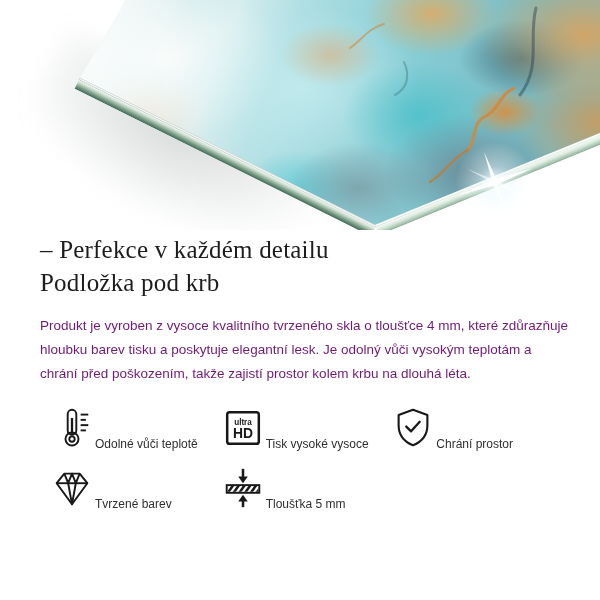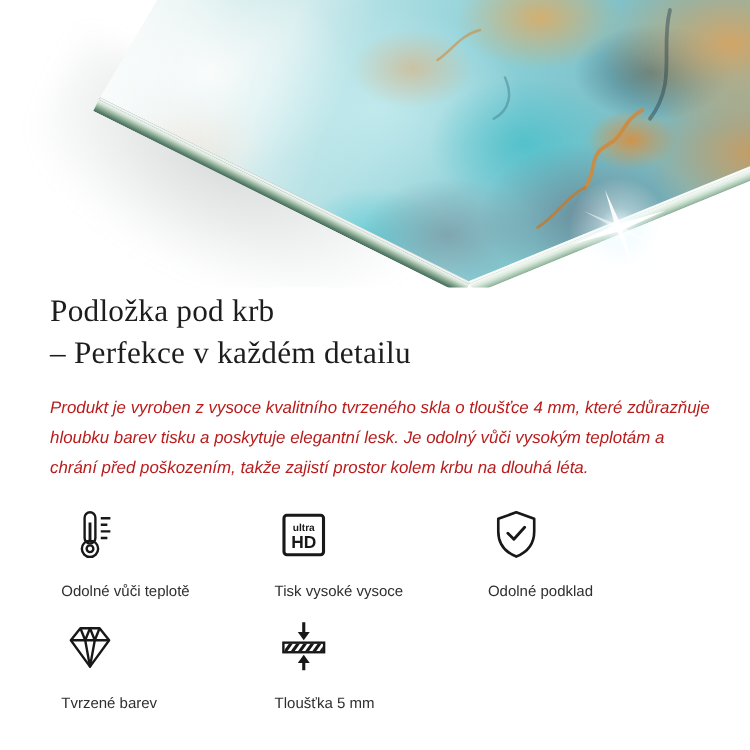--- a/index.html
+++ b/index.html
@@ -61,29 +61,29 @@
 
   
   .content { padding:0 30px 0 40px; }
   .page-title {
     margin:4px 0 0; font-family:"Liberation Serif","DejaVu Serif",serif;
     font-size:25px; font-weight:500; line-height:1.3; color:#1d1d1d; letter-spacing:.2px;
   }
   .page-title span { display:block; }
   .description {
     margin:15px 0 0; max-width:535px;
-    font-size:13.5px; line-height:1.78; color:#b91c1c;font-style:italic;
+    font-size:13.5px; line-height:1.78; color:#701a75;
   }
 
   
   .features {
     margin-top:19px; padding:0 9px;
     display:grid; grid-template-columns:repeat(3,1fr); row-gap:14px;
   }
-  .feature { display:flex; flex-direction:column; align-items:flex-start; }
+  .feature { display:flex; flex-direction:row; align-items:flex-end; }
   .feature-icon { height:46px; display:flex; align-items:center; justify-content:center; }
   .feature-icon svg { width:46px; height:46px; }
   .feature-label { margin-top:15px; font-size:12px; color:#2f2f2f; line-height:14px; }
 
   .stroke-icon { fill:none; stroke:#181818; stroke-width:2; }
 </style>
 </head>
 <body>
 
 <div>
@@ -117,22 +117,22 @@
         <polygon points="42,10 44.5,42 42,74 39.5,42" opacity="0.9"></polygon>
         <polygon points="20,20 43,40.5 64,64 40.5,43" opacity="0.55"></polygon>
         <polygon points="64,20 43.5,40.5 20,64 40.5,43.5" opacity="0.55"></polygon>
       </g>
       <circle cx="42" cy="42" r="3.2" fill="#ffffff"></circle>
     </svg>
   </div>
 
   <div class="content">
     <h1 class="page-title">
+      <span>– Perfekce v každém detailu</span>
       <span>Podložka pod krb</span>
-      <span>– Perfekce v každém detailu</span>
     </h1>
     <p class="description">Produkt je vyroben z vysoce kvalitního tvrzeného skla o tloušťce 4 mm, které zdůrazňuje hloubku barev tisku a poskytuje elegantní lesk. Je odolný vůči vysokým teplotám a chrání před poškozením, takže zajistí prostor kolem krbu na dlouhá léta.</p>
 
     <div class="features">
 
       <div class="feature">
         <div class="feature-icon">
           <svg viewBox="0 0 48 48" class="stroke-icon" xmlns="http://www.w3.org/2000/svg">
             <rect x="19.5" y="5" width="9" height="26" rx="4.5"></rect>
             <circle cx="24" cy="35.5" r="6.8"></circle>
@@ -158,21 +158,21 @@
         <div class="feature-label">Tisk vysoké vysoce</div>
       </div>
 
       <div class="feature">
         <div class="feature-icon">
           <svg viewBox="0 0 48 48" class="stroke-icon" xmlns="http://www.w3.org/2000/svg">
             <path d="M24 5 L39 10.5 V21 C39 31.5 32.5 38.5 24 42 C15.5 38.5 9 31.5 9 21 V10.5 Z" stroke-width="2.2" stroke-linejoin="round"></path>
             <polyline points="17,22.5 22,27.5 31,17.5" stroke-width="2.4" stroke-linecap="round" stroke-linejoin="round"></polyline>
           </svg>
         </div>
-        <div class="feature-label">Odolné podklad</div>
+        <div class="feature-label">Chrání prostor</div>
       </div>
 
       <div class="feature">
         <div class="feature-icon">
           <svg viewBox="0 0 48 48" class="stroke-icon" xmlns="http://www.w3.org/2000/svg">
             <path d="M8 19 L16 9 H32 L40 19 L24 41 Z" stroke-linejoin="round"></path>
             <line x1="8" y1="19" x2="40" y2="19"></line>
             <path d="M16 9 L20 19 L24 9 L28 19 L32 9" stroke-linejoin="round"></path>
             <path d="M20 19 L24 41 L28 19" stroke-linejoin="round"></path>
           </svg>

